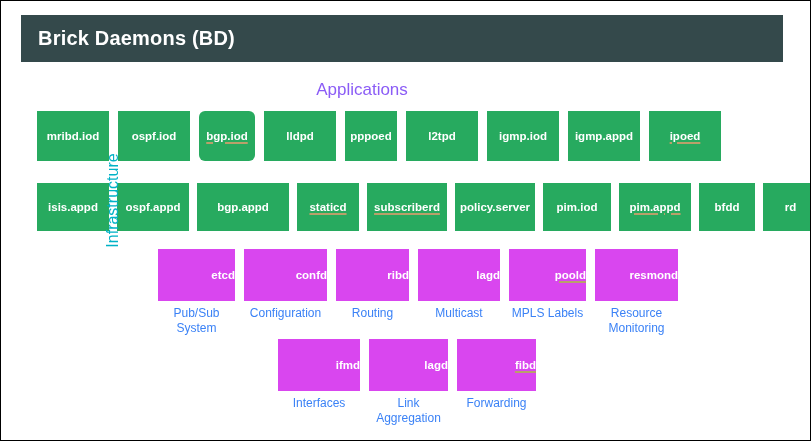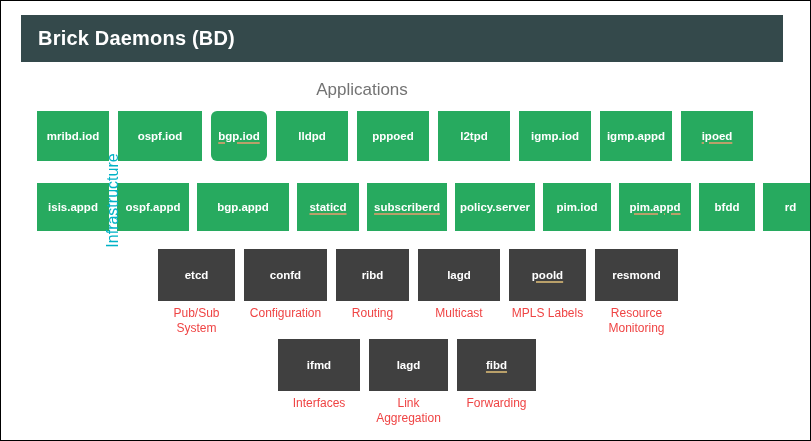--- a/index.html
+++ b/index.html
@@ -39,21 +39,21 @@
     padding-left: 17px;
   }
 
   
   .applications-heading {
     position: absolute;
     left: 0;
     top: 79px;
     width: 722px;
     text-align: center;
-    color: #737373;
+    color: #8b5cf6;
     font-size: 17px;
     font-weight: normal;
   }
 
   
   .row {
     position: absolute;
     display: flex;
     align-items: flex-start;
   }
@@ -64,21 +64,21 @@
     align-items: center;
     justify-content: center;
     color: #ffffff;
     font-size: 11.5px;
     font-weight: bold;
     text-align: center;
     line-height: 1.1;
     flex: none;
   }
   .node.green { background: #27aa5f; }
-  .node.cyan  { background: #404040; }
+  .node.cyan  { background: #d946ef; justify-content: flex-end; }
 
   .node .label-text.misspelled {
     text-decoration: underline;
     text-decoration-color: #b9a06a;
     text-decoration-thickness: 1.5px;
     text-underline-offset: 2px;
   }
 
   
   #app-row-1 { left: 36px; top: 110px; gap: 9px; }
@@ -112,21 +112,21 @@
     display: flex;
     flex-direction: column;
     align-items: center;
     flex: none;
   }
   .infra-cell .node {
     width: 100%;
     height: 52px;
   }
   .infra-caption {
-    color: #ef4444;
+    color: #3b82f6;
     font-size: 12px;
     text-align: center;
     line-height: 1.25;
     margin-top: 5px;
     white-space: pre-line;
   }
 
   #infra-row-1 { left: 157px; top: 248px; gap: 9px; }
   #infra-row-2 { left: 277px; top: 338px; gap: 9px; }
 </style>
@@ -138,30 +138,30 @@
   <div class="header-bar">
     <div class="header-title">Brick Daemons (BD)</div>
   </div>
 
   <div class="applications-heading">Applications</div>
 
   <div class="row" id="app-row-1">
       <div class="node green" style="width: 72px;">
         <span class="label-text">mribd.iod</span>
       </div>
-      <div class="node green" style="width: 84px;">
+      <div class="node green" style="width: 72px;">
         <span class="label-text">ospf.iod</span>
       </div>
       <div class="node green" style="width: 56px; border-radius: 6px;">
         <span class="label-text misspelled">bgp.iod</span>
       </div>
       <div class="node green" style="width: 72px;">
         <span class="label-text">lldpd</span>
       </div>
-      <div class="node green" style="width: 72px;">
+      <div class="node green" style="width: 52px;">
         <span class="label-text">pppoed</span>
       </div>
       <div class="node green" style="width: 72px;">
         <span class="label-text">l2tpd</span>
       </div>
       <div class="node green" style="width: 72px;">
         <span class="label-text">igmp.iod</span>
       </div>
       <div class="node green" style="width: 72px;">
         <span class="label-text">igmp.appd</span>

